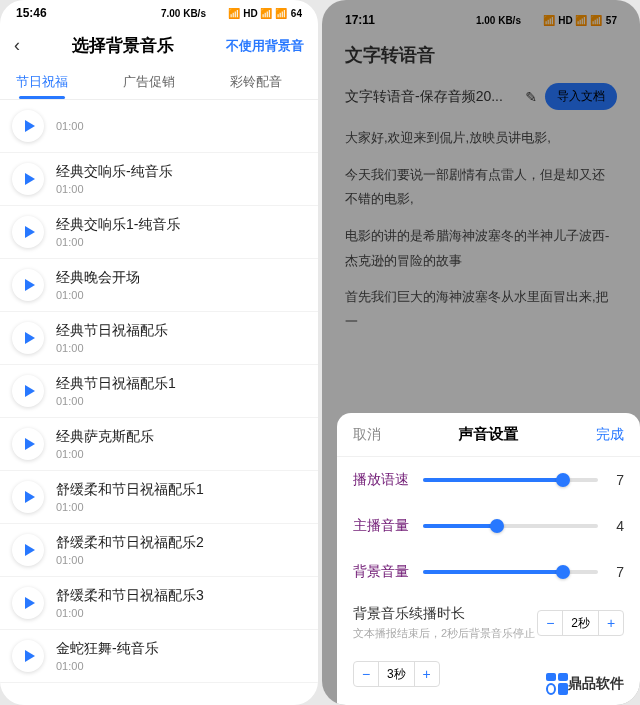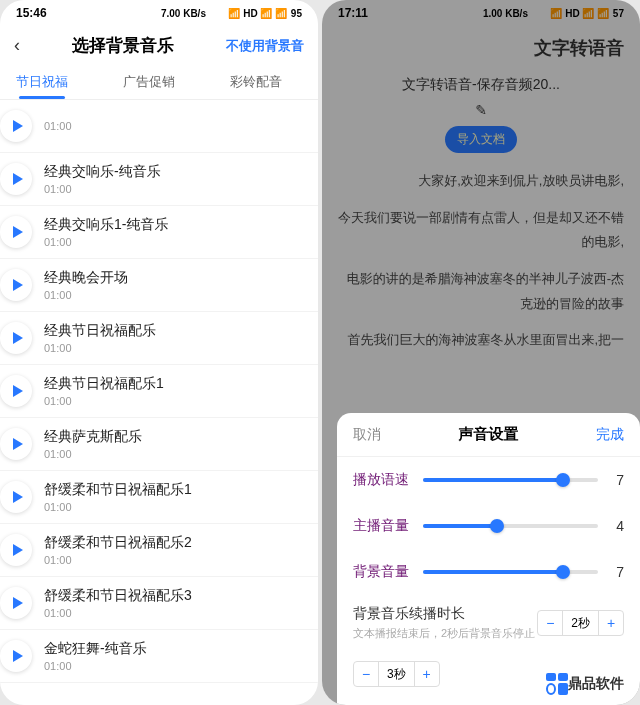--- a/index.html
+++ b/index.html
@@ -10,35 +10,35 @@
 .status-right { display: flex; gap: 22px; align-items: center; font-size: 10px; }
 .header { display: flex; align-items: center; justify-content: space-between; padding: 8px 14px; }
 .back-icon { font-size: 18px; color: #333; }
 .header-title { font-size: 17px; font-weight: 600; color: #000; flex: 1; text-align: center; }
 .header-action { color: #2878ff; font-size: 13px; font-weight: bold; }
 .tabs { display: flex; border-bottom: 1px solid #eee; padding: 0 4px; overflow: hidden; gap: 31px; }
 .tab { padding: 8px 12px; font-size: 13px; color: #666; white-space: nowrap; position: relative; }
 .tab.active { color: #2878ff; }
 .tab.active::after { content: ""; position: absolute; bottom: 0; left: 20%; width: 60%; height: 3px; background: #2878ff; border-radius: 2px; }
 .music-list { flex: 1; overflow-y: hidden; }
-.music-item { display: flex; align-items: center; padding: 10px 0; border-bottom: 1px solid #f2f2f2; }
+.music-item { display: flex; align-items: center; padding: 10px 12px; border-bottom: 1px solid #f2f2f2; }
 .play-btn { width: 32px; height: 32px; border-radius: 50%; background: #fff; box-shadow: 0 1px 4px rgba(0,0,0,0.15); display: flex; align-items: center; justify-content: center; margin-right: 12px; flex-shrink: 0; }
 .play-triangle { width: 0; height: 0; border-left: 10px solid #2878ff; border-top: 6px solid transparent; border-bottom: 6px solid transparent; margin-left: 3px; }
 .music-info { flex: 1; }
 .music-title { font-size: 14px; color: #222; margin-bottom: 2px; }
 .music-time { font-size: 11px; color: #999; }
 
 .dim-bg { position: absolute; top: 0; left: 0; right: 0; bottom: 0; background: rgba(0,0,0,0.35); z-index: 1; pointer-events: none; }
-.right-content { position: relative; padding: 0; color: #333; text-align: right; }
+.right-content { position: relative; padding: 7px; color: #333; }
 .right-header { padding: 10px 16px 8px; }
 .right-title { font-size: 18px; font-weight: 700; }
-.doc-row { display: flex; align-items: center; justify-content: space-between; padding: 8px 16px; gap: 8px; flex-direction: column; }
+.doc-row { display: flex; align-items: center; justify-content: space-between; padding: 8px 16px; gap: 8px; }
 .doc-name { font-size: 14px; flex: 1; overflow: hidden; text-overflow: ellipsis; white-space: nowrap; }
 .edit-icon { font-size: 14px; }
-.import-btn { background: #2878ff; color: #fef9c3; padding: 5px 12px; border-radius: 14px; font-size: 12px; }
+.import-btn { background: #2878ff; color: #000000; padding: 5px 12px; border-radius: 14px; font-size: 12px; }
 .text-content { padding: 8px 16px; font-size: 13px; line-height: 1.9; color: #444; }
 .text-content p { margin-bottom: 12px; }
 
 .sheet { position: absolute; bottom: 0; left: 15px; right: 0; background: #fff; border-radius: 14px 14px 0 0; z-index: 2; padding-bottom: 8px; }
 .sheet-header { display: flex; justify-content: space-between; align-items: center; padding: 12px 16px; border-bottom: 1px solid #f0f0f0; }
 .sheet-cancel { color: #888; font-size: 14px; }
 .sheet-title { font-size: 15px; font-weight: 600; }
 .sheet-done { color: #2878ff; font-size: 14px; }
 .slider-row { display: flex; align-items: center; padding: 14px 16px; gap: 10px; }
 .slider-label { font-size: 14px; color: #701a75; width: 60px; }
@@ -61,21 +61,21 @@
 .logo-text { font-size: 14px; font-weight: 600; color: #333; }
 </style>
 </head>
 <body>
 
 <div class="phone">
   <div class="status-bar">
     <span>15:46</span>
     <span class="status-right">
       <span>7.00 KB/s</span>
-      <span>📶 HD 📶 📶 95</span>
+      <span>📶 HD 📶 📶 64</span>
     </span>
   </div>
   <div class="header">
     <span class="back-icon">‹</span>
     <span class="header-title">选择背景音乐</span>
     <span class="header-action">不使用背景音</span>
   </div>
   <div class="tabs" id="left-tabs">
       <div class="tab active">节日祝福</div>
       <div class="tab">广告促销</div>

